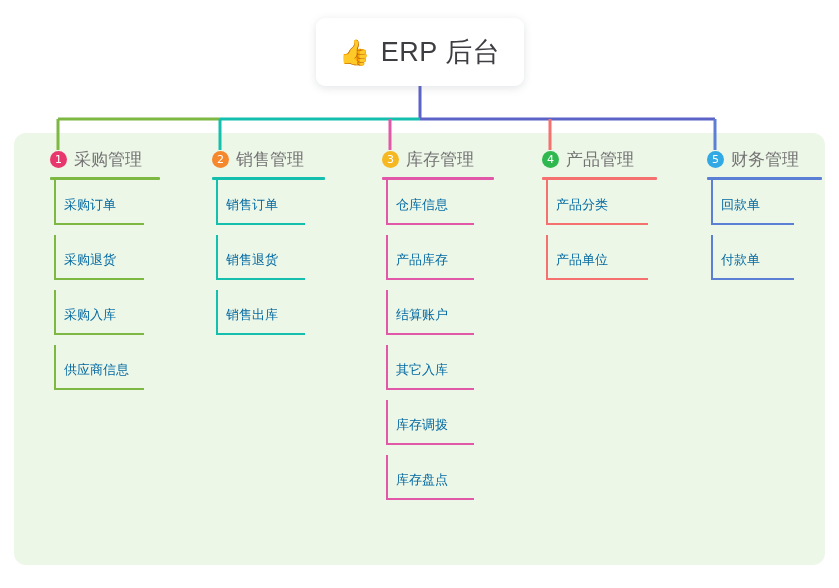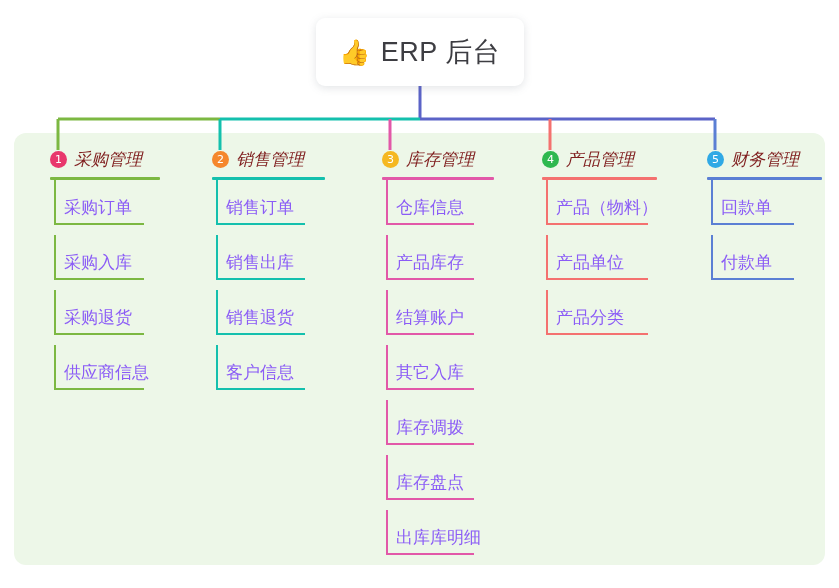--- a/index.html
+++ b/index.html
@@ -85,44 +85,43 @@
     border-radius: 50%;
     color: #ffffff;
     font-size: 11px;
     line-height: 17px;
     text-align: center;
     flex: 0 0 auto;
     font-family: "DejaVu Sans", sans-serif;
   }
   .col-title {
     font-size: 17px;
-    color: #7f1d1d;
+    color: #737373;
     white-space: nowrap;
-    font-style: italic;
   }
   .head-rule {
     height: 3px;
     margin-top: 5px;
     border-radius: 1px;
   }
 
   .items {
     position: relative;
     margin-top: 0;
   }
   .item {
     position: relative;
     height: 55px;
   }
   .item-label {
     position: absolute;
     left: 28px;
     top: 16px;
-    font-size: 17px;
-    color: #8b5cf6;
+    font-size: 13px;
+    color: #0369a1;
     white-space: nowrap;
   }
   .item-rule {
     position: absolute;
     left: 18px;
     top: 43px;
     height: 1.5px;
   }
   .item-stem {
     position: absolute;
@@ -162,26 +161,26 @@
       </div>
       <div class="head-rule" style="background: rgb(124, 184, 66); width: 110px; margin-left: 14px;"></div>
       <div class="items">
         <div class="item">
           <div class="item-stem" style="background: rgb(124, 184, 66); height: 44px;"></div>
           <div class="item-label">采购订单</div>
           <div class="item-rule" style="background: rgb(124, 184, 66); width: 90px;"></div>
         </div>
         <div class="item">
           <div class="item-stem" style="background: rgb(124, 184, 66); height: 44px;"></div>
+          <div class="item-label">采购退货</div>
+          <div class="item-rule" style="background: rgb(124, 184, 66); width: 90px;"></div>
+        </div>
+        <div class="item">
+          <div class="item-stem" style="background: rgb(124, 184, 66); height: 44px;"></div>
           <div class="item-label">采购入库</div>
-          <div class="item-rule" style="background: rgb(124, 184, 66); width: 90px;"></div>
-        </div>
-        <div class="item">
-          <div class="item-stem" style="background: rgb(124, 184, 66); height: 44px;"></div>
-          <div class="item-label">采购退货</div>
           <div class="item-rule" style="background: rgb(124, 184, 66); width: 90px;"></div>
         </div>
         <div class="item">
           <div class="item-stem" style="background: rgb(124, 184, 66); height: 44px;"></div>
           <div class="item-label">供应商信息</div>
           <div class="item-rule" style="background: rgb(124, 184, 66); width: 90px;"></div>
         </div>
       </div>
     </div>
     <div class="column" style="left: 198px; width: 150px;">
@@ -191,33 +190,28 @@
       </div>
       <div class="head-rule" style="background: rgb(20, 192, 173); width: 113px; margin-left: 14px;"></div>
       <div class="items">
         <div class="item">
           <div class="item-stem" style="background: rgb(20, 192, 173); height: 44px;"></div>
           <div class="item-label">销售订单</div>
           <div class="item-rule" style="background: rgb(20, 192, 173); width: 89px;"></div>
         </div>
         <div class="item">
           <div class="item-stem" style="background: rgb(20, 192, 173); height: 44px;"></div>
+          <div class="item-label">销售退货</div>
+          <div class="item-rule" style="background: rgb(20, 192, 173); width: 89px;"></div>
+        </div>
+        <div class="item">
+          <div class="item-stem" style="background: rgb(20, 192, 173); height: 44px;"></div>
           <div class="item-label">销售出库</div>
           <div class="item-rule" style="background: rgb(20, 192, 173); width: 89px;"></div>
         </div>
-        <div class="item">
-          <div class="item-stem" style="background: rgb(20, 192, 173); height: 44px;"></div>
-          <div class="item-label">销售退货</div>
-          <div class="item-rule" style="background: rgb(20, 192, 173); width: 89px;"></div>
-        </div>
-        <div class="item">
-          <div class="item-stem" style="background: rgb(20, 192, 173); height: 44px;"></div>
-          <div class="item-label">客户信息</div>
-          <div class="item-rule" style="background: rgb(20, 192, 173); width: 89px;"></div>
-        </div>
       </div>
     </div>
     <div class="column" style="left: 368px; width: 160px;">
       <div class="col-head">
         <span class="badge" style="background: rgb(245, 184, 33);">3</span>
         <span class="col-title">库存管理</span>
       </div>
       <div class="head-rule" style="background: rgb(226, 88, 168); width: 112px; margin-left: 14px;"></div>
       <div class="items">
         <div class="item">
@@ -243,49 +237,39 @@
         <div class="item">
           <div class="item-stem" style="background: rgb(226, 88, 168); height: 44px;"></div>
           <div class="item-label">库存调拨</div>
           <div class="item-rule" style="background: rgb(226, 88, 168); width: 88px;"></div>
         </div>
         <div class="item">
           <div class="item-stem" style="background: rgb(226, 88, 168); height: 44px;"></div>
           <div class="item-label">库存盘点</div>
           <div class="item-rule" style="background: rgb(226, 88, 168); width: 88px;"></div>
         </div>
-        <div class="item">
-          <div class="item-stem" style="background: rgb(226, 88, 168); height: 44px;"></div>
-          <div class="item-label">出库库明细</div>
-          <div class="item-rule" style="background: rgb(226, 88, 168); width: 88px;"></div>
-        </div>
       </div>
     </div>
     <div class="column" style="left: 528px; width: 160px;">
       <div class="col-head">
         <span class="badge" style="background: rgb(46, 184, 79);">4</span>
         <span class="col-title">产品管理</span>
       </div>
       <div class="head-rule" style="background: rgb(244, 113, 111); width: 115px; margin-left: 14px;"></div>
       <div class="items">
         <div class="item">
           <div class="item-stem" style="background: rgb(244, 113, 111); height: 44px;"></div>
-          <div class="item-label">产品（物料）</div>
+          <div class="item-label">产品分类</div>
           <div class="item-rule" style="background: rgb(244, 113, 111); width: 102px;"></div>
         </div>
         <div class="item">
           <div class="item-stem" style="background: rgb(244, 113, 111); height: 44px;"></div>
           <div class="item-label">产品单位</div>
           <div class="item-rule" style="background: rgb(244, 113, 111); width: 102px;"></div>
         </div>
-        <div class="item">
-          <div class="item-stem" style="background: rgb(244, 113, 111); height: 44px;"></div>
-          <div class="item-label">产品分类</div>
-          <div class="item-rule" style="background: rgb(244, 113, 111); width: 102px;"></div>
-        </div>
       </div>
     </div>
     <div class="column" style="left: 693px; width: 140px;">
       <div class="col-head">
         <span class="badge" style="background: rgb(48, 169, 229);">5</span>
         <span class="col-title">财务管理</span>
       </div>
       <div class="head-rule" style="background: rgb(91, 127, 212); width: 115px; margin-left: 14px;"></div>
       <div class="items">
         <div class="item">

